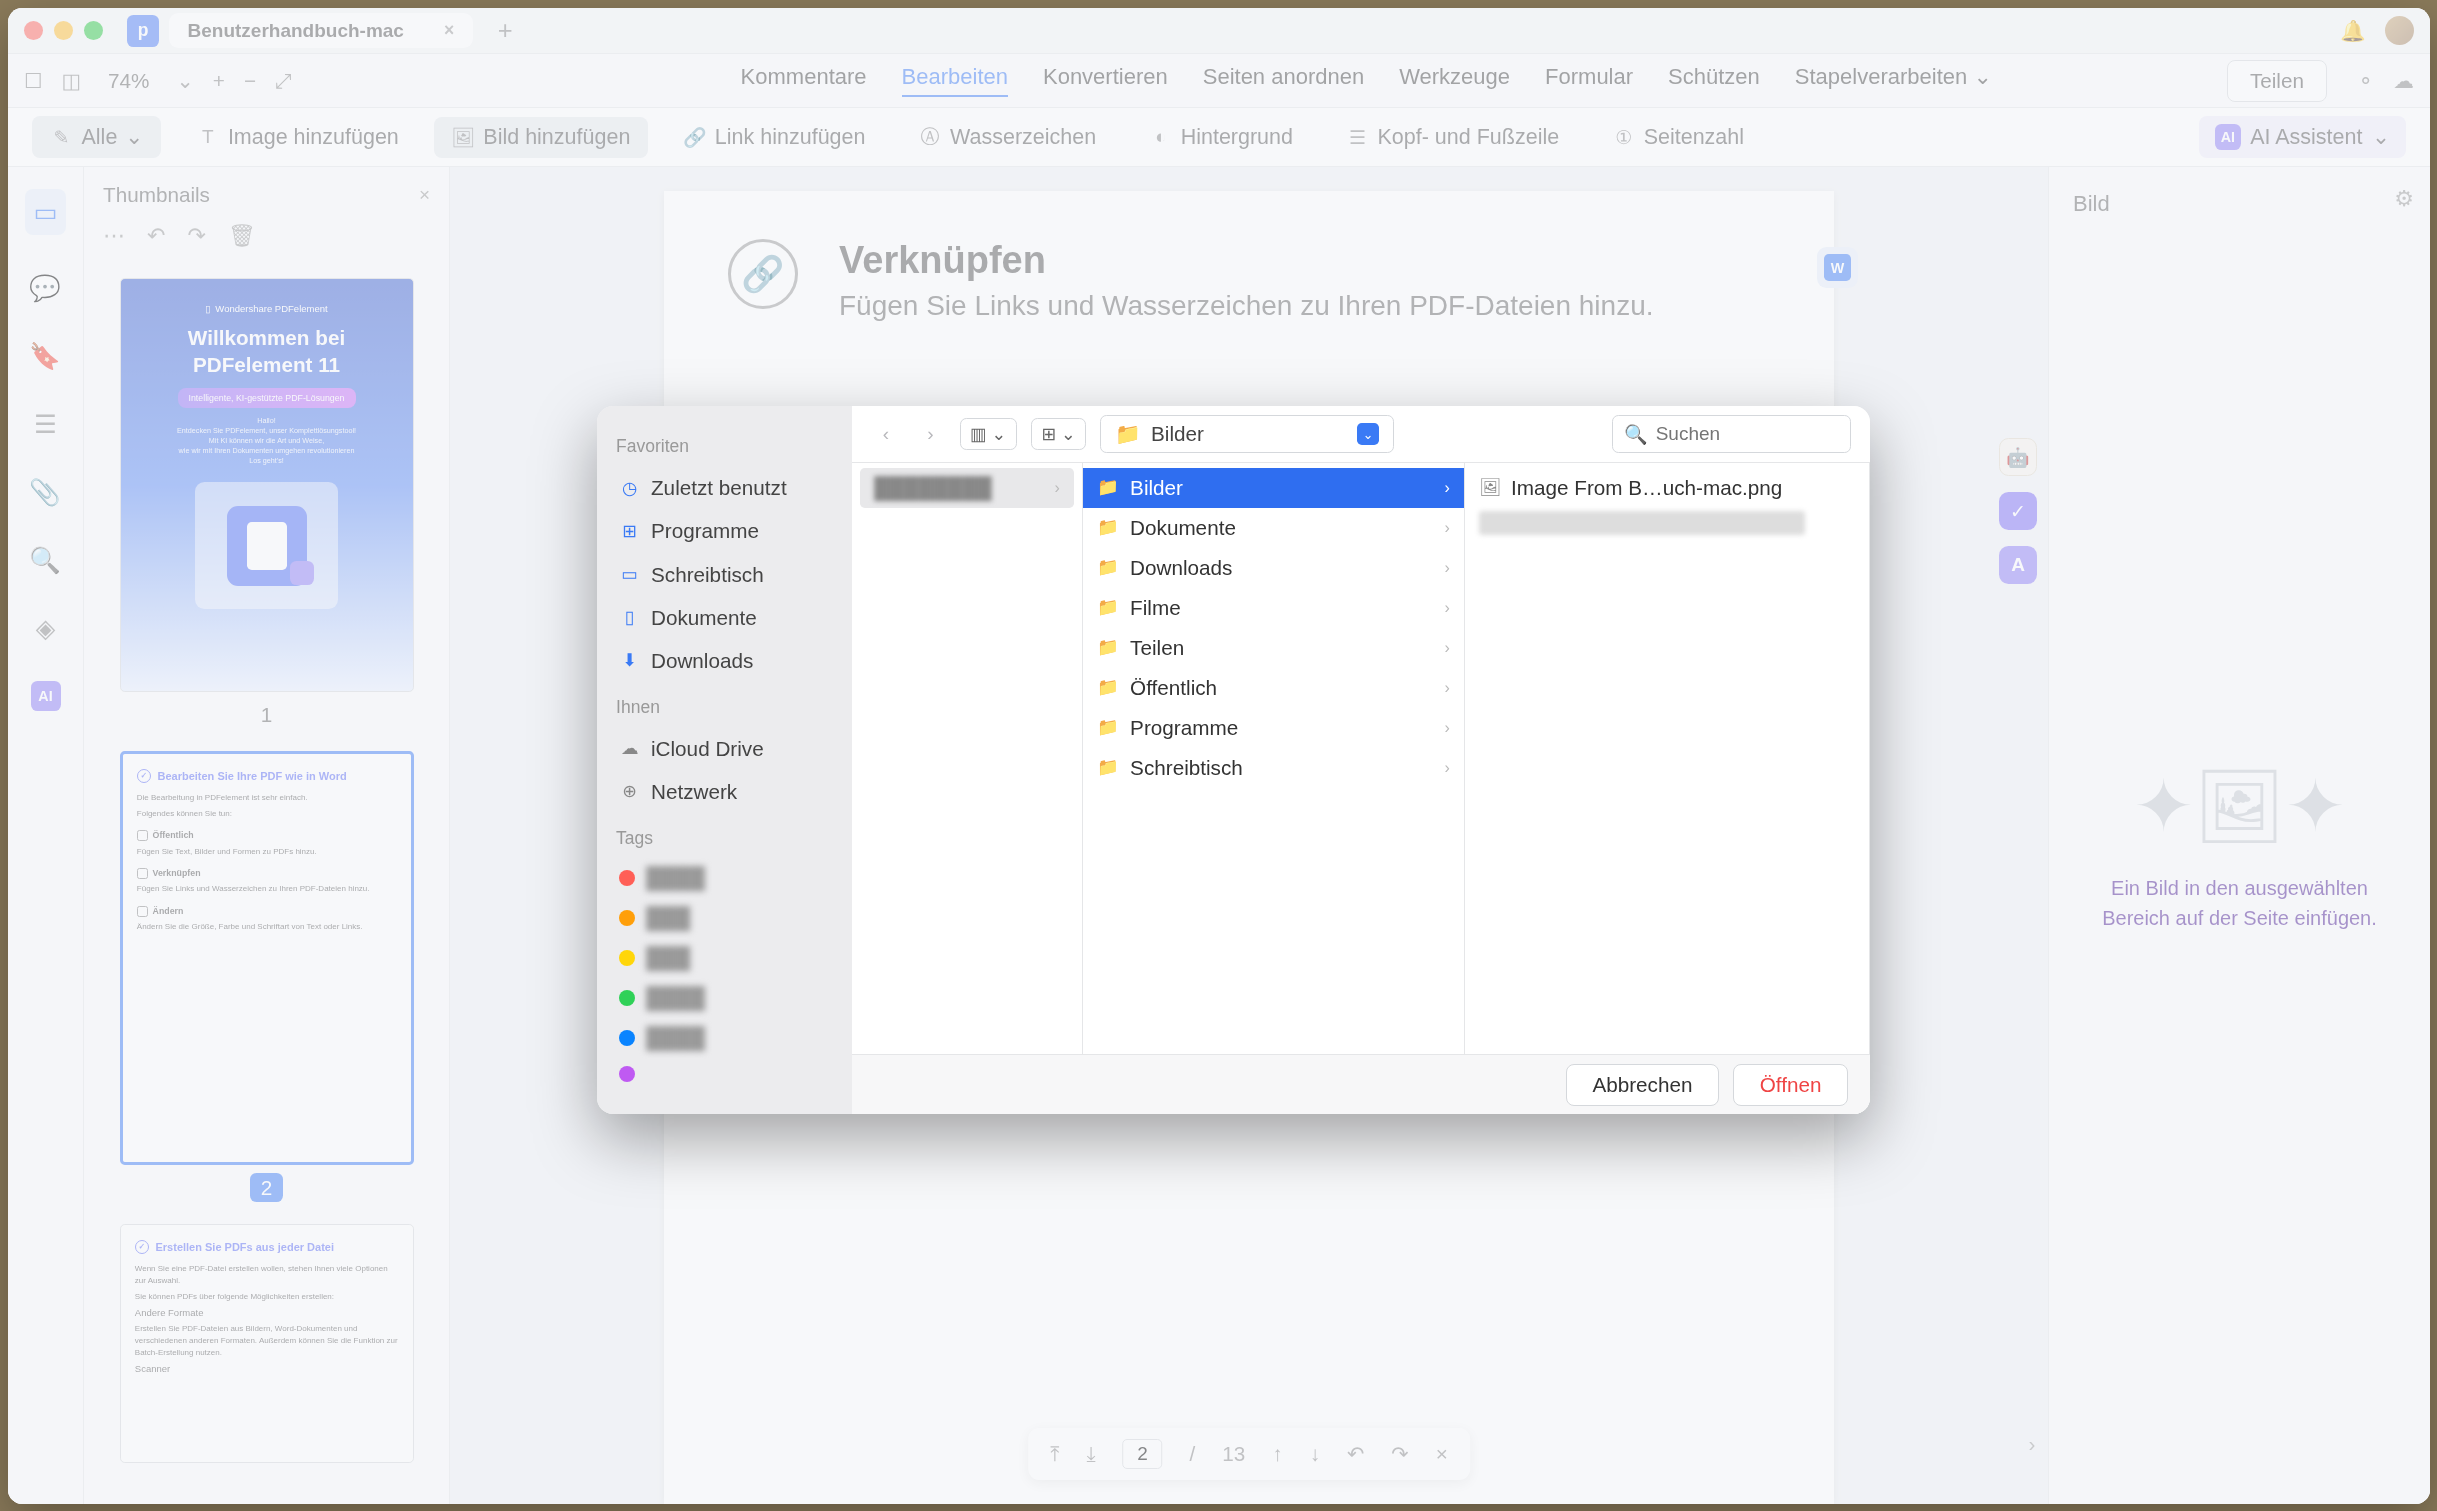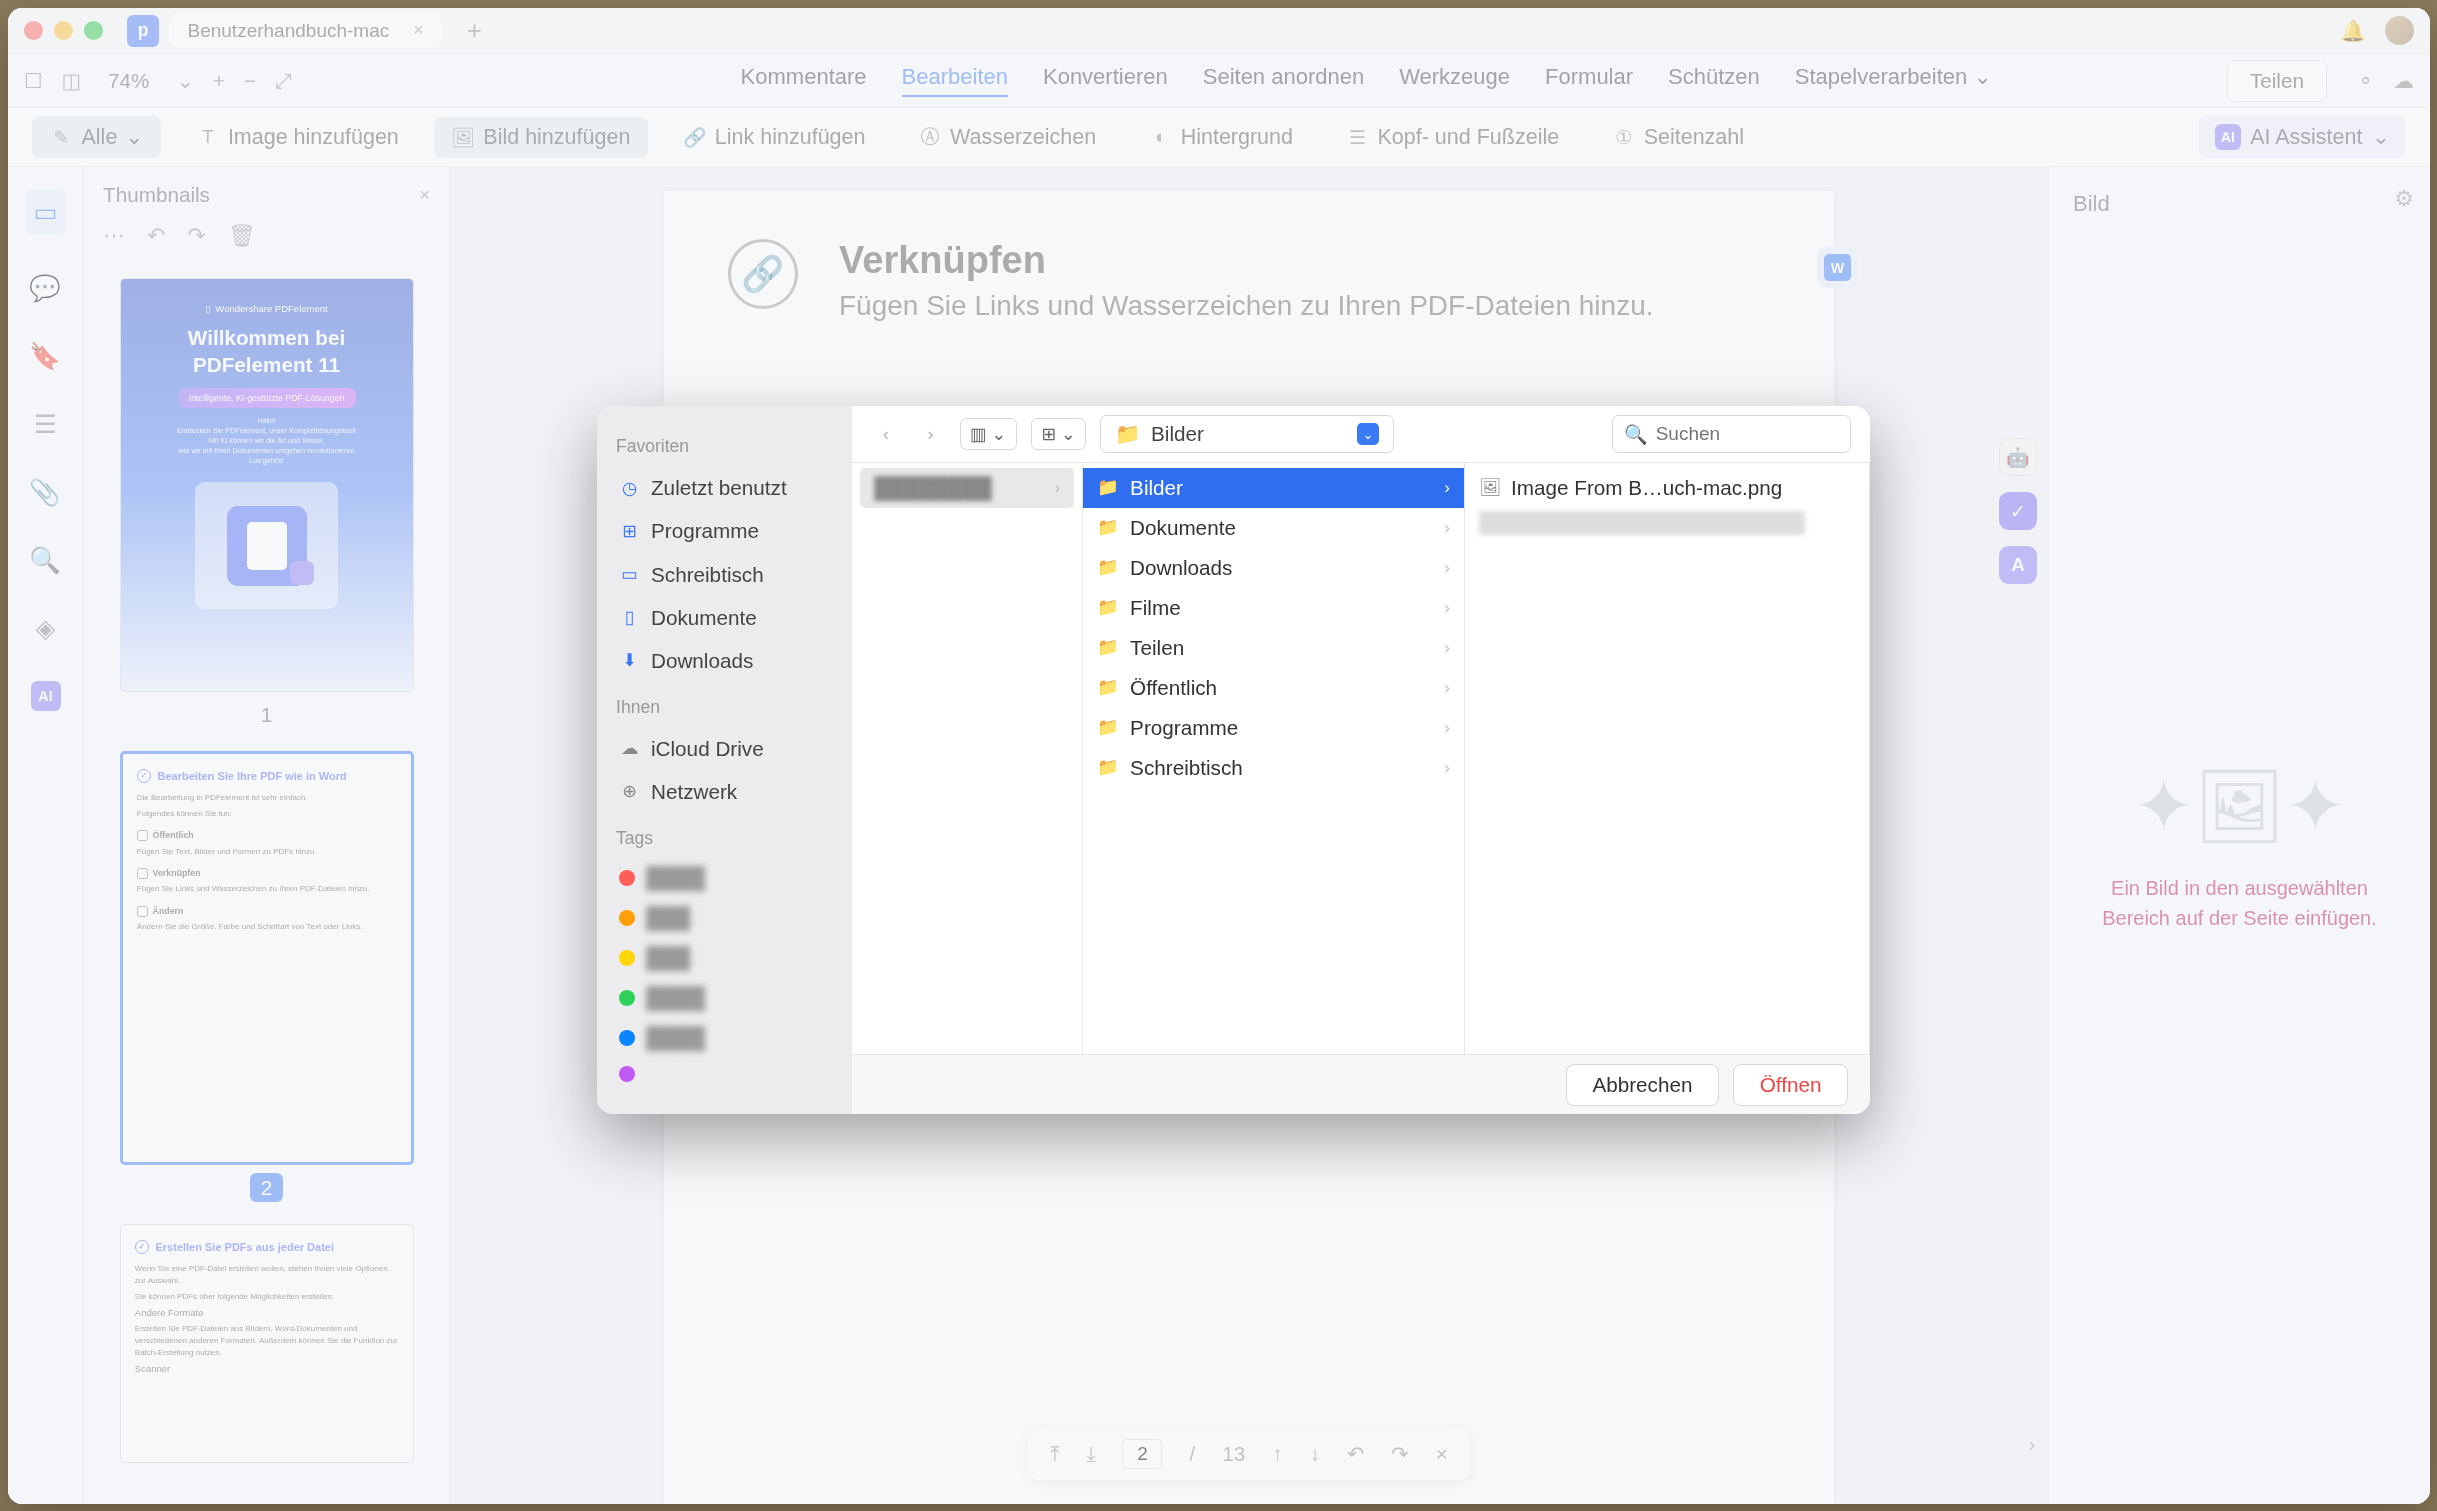--- a/index.html
+++ b/index.html
@@ -3,21 +3,21 @@
 <meta charset="utf-8">
 <style>
 * { margin:0; padding:0; box-sizing:border-box; font-family:-apple-system,BlinkMacSystemFont,"Segoe UI",sans-serif; }
 body { width:2438px; height:1512px; background:#8a7a5a; transform-origin:top left; position:relative; overflow:hidden; }
 .window { position:absolute; left:8px; top:8px; width:2422px; height:1496px; background:#f7f8fa; border-radius:14.3px; overflow:hidden; display:flex; flex-direction:column; box-shadow:0 16px 48px rgba(0,0,0,.3); }
 .titlebar { height:46px; display:flex; align-items:center; padding:0 16px; background:#f4f5f7; border-bottom:0.8px solid #e5e6e8; }
 .traffic { display:flex; gap:11px; margin-right:24px; }
 .tl { width:19px; height:19px; border-radius:50%; }
 .tl.red{background:#ff5f57}.tl.yellow{background:#febc2e}.tl.green{background:#28c840}
 .appicon { width:32px; height:32px; background:#4a7af5; border-radius:6.4px; margin-right:9.5px; display:flex; align-items:center; justify-content:center; color:#fff; font-size:17.5px; font-weight:bold; }
-.tab { background:#fff; border-radius:9.5px; padding:6.4px 19px; display:flex; align-items:flex-start; gap:8px; font-size:19px; color:#555; }
+.tab { background:#fff; border-radius:9.5px; padding:6.4px 19px; display:flex; align-items:flex-start; gap:24px; font-size:19px; color:#555;font-weight:bold; }
 .tab .close{color:#999;font-size:17.5px;margin-left:16px}
 .plus { margin-left:16px; font-size:25.5px; color:#888; width:32px; text-align:center; }
 .titlebar .right { margin-left:auto; display:flex; gap:19px; align-items:center; }
 .bell,.avatar{font-size:20.7px;color:#888}
 .avatar{width:29px;height:29px;border-radius:50%;background:linear-gradient(135deg,#c9a876,#a08060);}
 .toolbar1 { height:54px; display:flex; align-items:center; padding:0 16px; gap:19px; border-bottom:0.8px solid #e5e6e8; background:#fafbfc; }
 .toolbar1 .tb-btn { color:#888; font-size:20.7px; }
 .zoom { color:#666; font-size:20.7px; margin:0 8px; }
 .menu-items { display:flex; gap:35px; margin-left:430px; }
 .menu-items .mi { font-size:22px; color:#444; font-weight:500; }
@@ -50,21 +50,21 @@
 .page h1 { font-size:38px; font-weight:700; color:#555; margin-bottom:8px; }
 .page .sub { font-size:28px; color:#666; }
 .link-ico { position:absolute; left:64px; top:48px; width:70px; height:70px; border:3.2px solid #999; border-radius:50%; display:flex; align-items:center; justify-content:center; font-size:35px; color:#999; }
 .page-inner{margin-left:111px}
 .word-badge { position:absolute; right:-24px; top:56px; width:41px; height:41px; border-radius:9.5px; background:#e6eefa; display:flex; align-items:center; justify-content:center; }
 .word-badge .w{width:27px;height:27px;background:#3a7af5;border-radius:4.8px;color:#fff;font-size:14.3px;display:flex;align-items:center;justify-content:center;font-weight:bold}
 .rightpanel { width:382px; background:#fafbfc; border-left:0.8px solid #e5e6e8; display:flex; flex-direction:column; padding:24px; position:relative; }
 .rightpanel .hdr { font-size:22px; color:#666; margin-bottom:auto; }
 .rightpanel .placeholder { display:flex; flex-direction:column; align-items:center; justify-content:center; flex:1; color:#888; }
 .rightpanel .ph-ico { font-size:72px; color:#c5cad0; margin-bottom:24px; position:relative; }
-.rightpanel .ph-txt { font-size:20px; text-align:center; line-height:1.5; color:#be185d; }
+.rightpanel .ph-txt { font-size:20px; text-align:center; line-height:1.5; color:#4c1d95; }
 .rightpanel .gear { position:absolute; right:16px; top:19px; color:#999; font-size:22px; }
 .side-floats { position:absolute; right:11px; top:271px; display:flex; flex-direction:column; gap:16px; }
 .sf { width:38px; height:38px; border-radius:9.5px; background:#e6eefa; display:flex; align-items:center; justify-content:center; font-size:19px; color:#6a6ae5; }
 .sf.robot{background:#f5f2ee;border:1.6px solid #e0d8c8;color:#7a6af5}
 .sf.check{background:#7a6af5;color:#fff}
 .sf.badge{background:#8a7af5;color:#fff;font-weight:bold}
 .bottombar { position:absolute; bottom:24px; left:50%; transform:translateX(-50%); background:#fff; border-radius:11px; box-shadow:0 3.2px 12.7px rgba(0,0,0,.1); padding:11px 22px; display:flex; align-items:center; gap:27px; font-size:20.7px; color:#888; }
 .bottombar .pg-in { width:40px; text-align:center; border:0.8px solid #d5d8dc; border-radius:4.8px; padding:3.2px; font-size:19px; }
 .caret-r{position:absolute;right:12.7px;bottom:48px;font-size:20.7px;color:#999}
 

